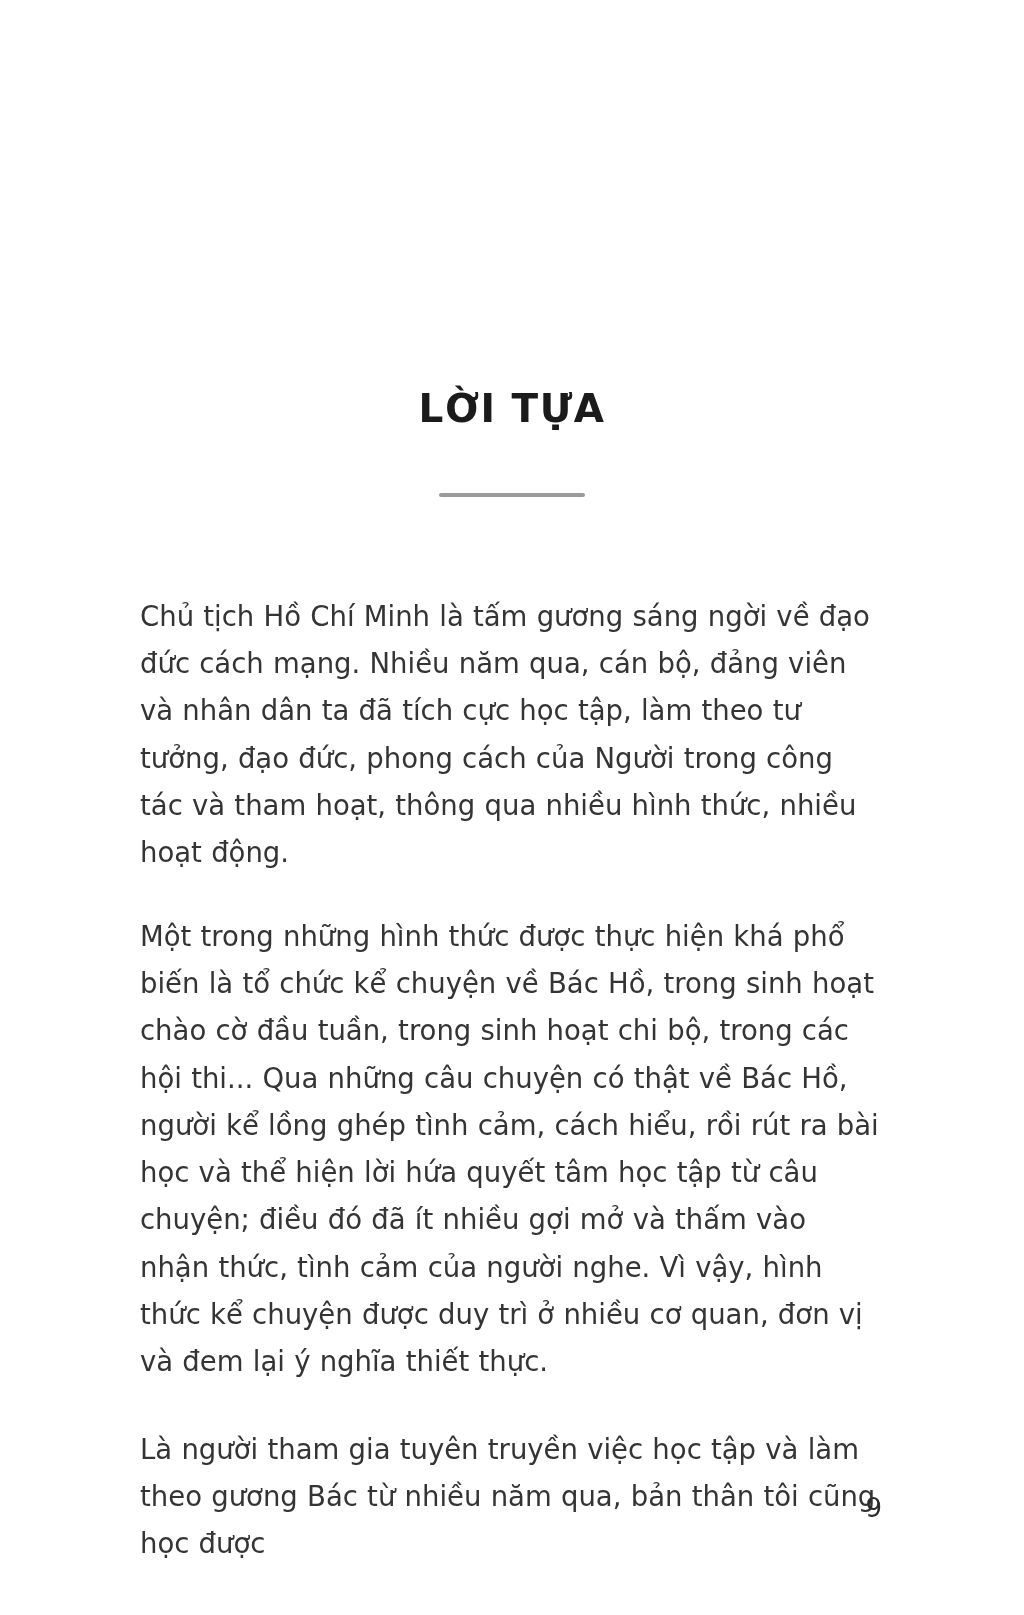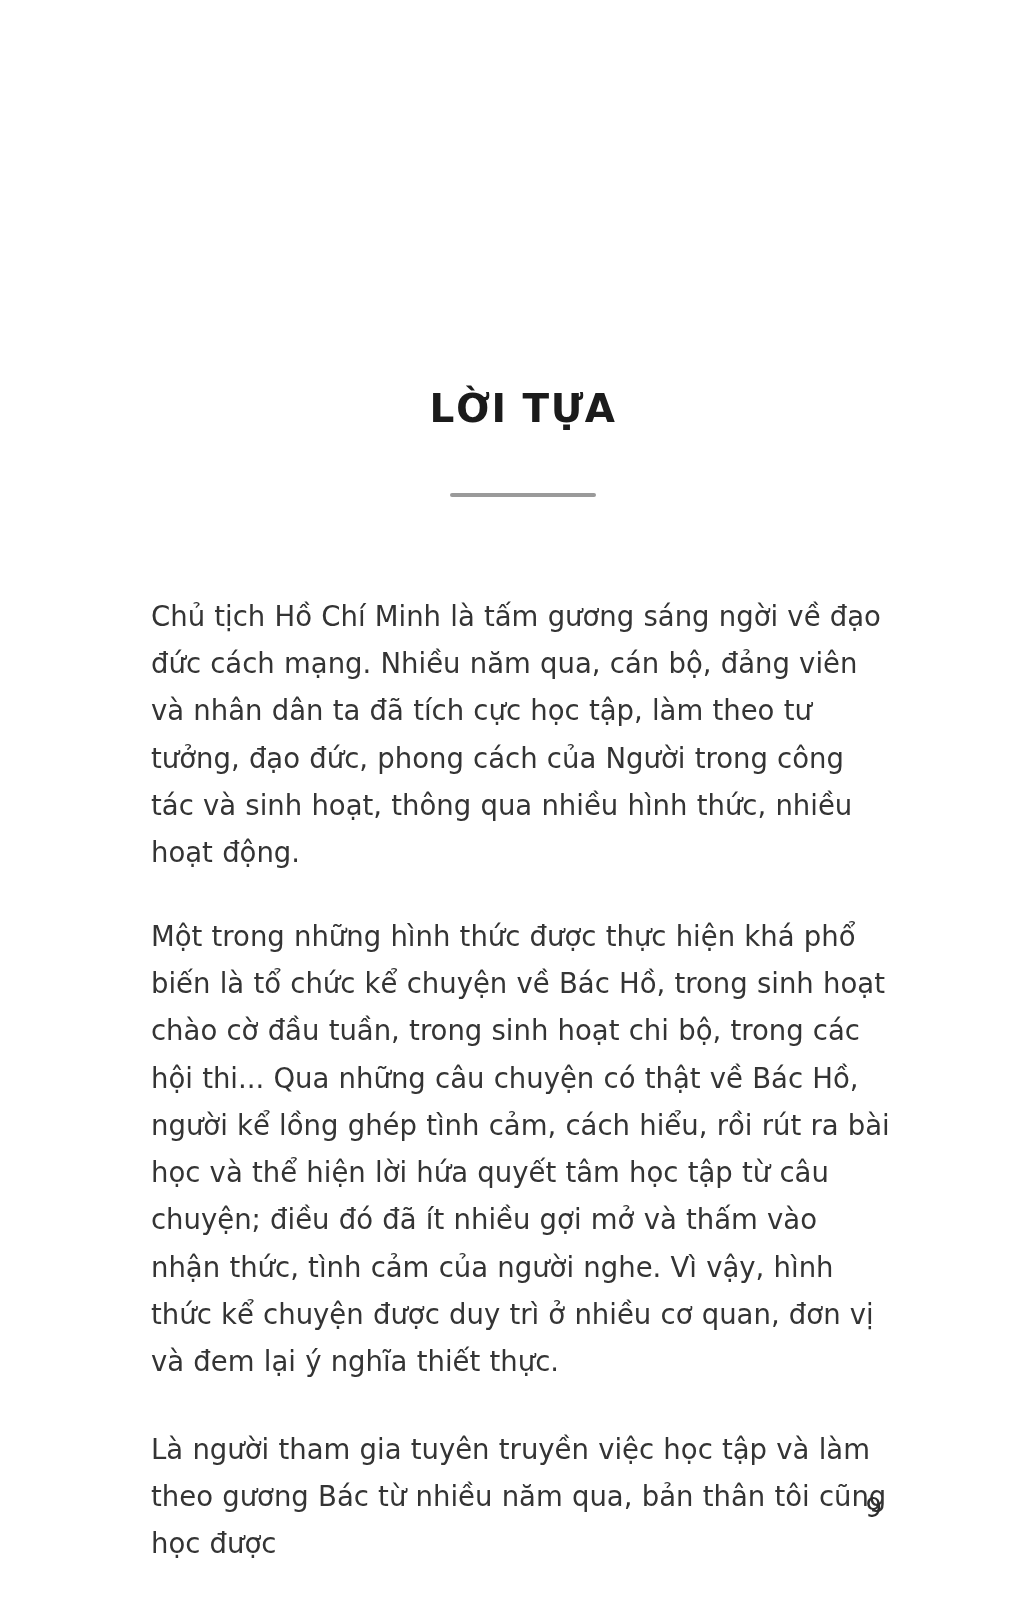--- a/index.html
+++ b/index.html
@@ -15,21 +15,21 @@
     position: relative;
     overflow: hidden;
   }
   .page {
     position: absolute;
     inset: 0;
     padding: 0;
   }
   .content {
     position: absolute;
-    left: 151px;
+    left: 140px;
     top: 0;
     width: 744px;
   }
   .chapter-title {
     margin: 0;
     padding-top: 388px;
     text-align: center;
     font-family: "DejaVu Sans", sans-serif;
     font-weight: bold;
     font-size: 39px;
@@ -79,21 +79,21 @@
 <div class="page">
   <div class="content">
 
     <h1 class="chapter-title">LỜI TỰA</h1>
 
     <div class="title-rule-wrap">
       <div class="title-rule"></div>
     </div>
 
     <div class="body-text">
-      <p>Chủ tịch Hồ Chí Minh là tấm gương sáng ngời về đạo đức cách mạng. Nhiều năm qua, cán bộ, đảng viên và nhân dân ta đã tích cực học tập, làm theo tư tưởng, đạo đức, phong cách của Người trong công tác và sinh hoạt, thông qua nhiều hình thức, nhiều hoạt động.</p>
+      <p>Chủ tịch Hồ Chí Minh là tấm gương sáng ngời về đạo đức cách mạng. Nhiều năm qua, cán bộ, đảng viên và nhân dân ta đã tích cực học tập, làm theo tư tưởng, đạo đức, phong cách của Người trong công tác và tham hoạt, thông qua nhiều hình thức, nhiều hoạt động.</p>
       <p>Một trong những hình thức được thực hiện khá phổ biến là tổ chức kể chuyện về Bác Hồ, trong sinh hoạt chào cờ đầu tuần, trong sinh hoạt chi bộ, trong các hội thi... Qua những câu chuyện có thật về Bác Hồ, người kể lồng ghép tình cảm, cách hiểu, rồi rút ra bài học và thể hiện lời hứa quyết tâm học tập từ câu chuyện; điều đó đã ít nhiều gợi mở và thấm vào nhận thức, tình cảm của người nghe. Vì vậy, hình thức kể chuyện được duy trì ở nhiều cơ quan, đơn vị và đem lại ý nghĩa thiết thực.</p>
       <p>Là người tham gia tuyên truyền việc học tập và làm theo gương Bác từ nhiều năm qua, bản thân tôi cũng học được</p>
     </div>
 
   </div>
 
   <div class="page-number">9</div>
 </div>
 
 </body></html>

